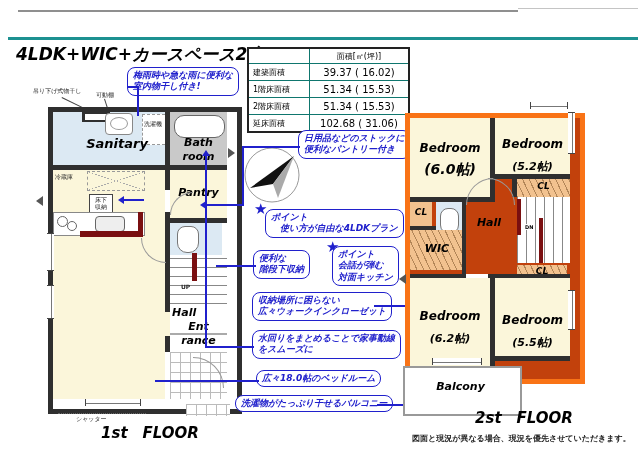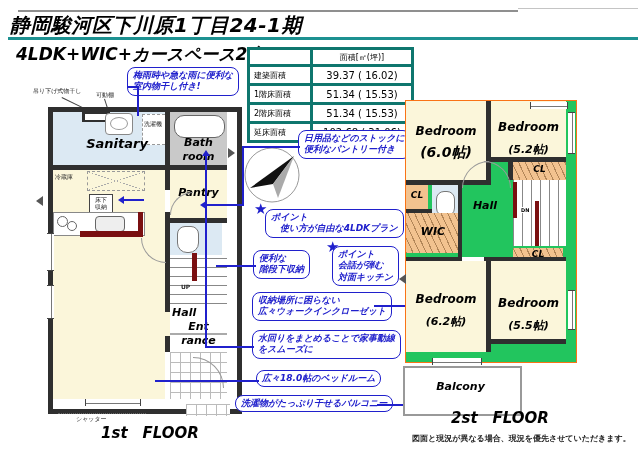--- a/index.html
+++ b/index.html
@@ -33,33 +33,32 @@
   .win-v{position:absolute;width:7px;background:#fff;border-top:1px solid #444;border-bottom:1px solid #444;}
   .win-v:after{content:"";position:absolute;left:50%;top:0;bottom:0;width:1px;background:#777;}
   .win-h{position:absolute;height:7px;background:#fff;border-left:1px solid #444;border-right:1px solid #444;}
   .win-h:after{content:"";position:absolute;top:50%;left:0;right:0;height:1px;background:#777;}
   .tri-l{position:absolute;width:0;height:0;border-top:5px solid transparent;border-bottom:5px solid transparent;border-right:7px solid #555;}
   .tri-r{position:absolute;width:0;height:0;border-top:5px solid transparent;border-bottom:5px solid transparent;border-left:7px solid #555;}
   .arc-tl{position:absolute;border-top:1px solid #999;border-left:1px solid #999;border-top-left-radius:100%;}
   .arc-tr{position:absolute;border-top:1px solid #999;border-right:1px solid #999;border-top-right-radius:100%;}
   .arc-bl{position:absolute;border-bottom:1px solid #999;border-left:1px solid #999;border-bottom-left-radius:100%;}
   table.area{border-collapse:collapse;border:2px solid #222;background:#fff;}
-  table.area td{border:3px solid #0f766e;}
+  table.area td{border:1px solid #0f766e;}
   td.alabel{width:56px;height:14px;font-size:8px;padding:0 0 0 4px;}
   td.avalue{width:96px;height:14px;font-size:10px;text-align:center;}
   td.ahead{height:12px;font-size:8px;text-align:center;}
 </style>
 </head>
 <body>
 
 <div id="page">
 
   <div class="abs" style="left:18px;top:10px;width:500px;height:2px;background:#8f8f8f;"></div>
   <div class="abs" style="left:518px;top:8px;width:120px;height:1px;background:#c4c4c4;"></div>
-  <div class="abs bi" style="left:10px;top:12px;font-size:20px;letter-spacing:.5px;">静岡駿河区下川原1丁目24-1期</div>
   <div class="abs" style="left:8px;top:37px;width:630px;height:3px;background:#1d9191;"></div>
   <div class="abs bi" style="left:16px;top:43px;font-size:17px;">4LDK+WIC+カースペース2台</div>
 
   <table class="area abs" style="left:247px;top:47px;">
     <tbody>
         <tr>
       <td class="ahead"></td>
       <td class="ahead">面積[㎡(坪)]</td>
     </tr>
     <tr>
@@ -195,21 +194,21 @@
   <div class="cline" style="left:205px;top:346px;width:49px;height:2px;"></div>
   <div class="cline" style="left:205px;top:156px;width:2px;height:192px;"></div>
   <div class="arr-u" style="left:202px;top:150px;"></div>
   <div class="cline" style="left:374px;top:305px;width:44px;height:2px;"></div>
   <div class="cline" style="left:416px;top:264px;width:2px;height:43px;"></div>
   <div class="cline" style="left:155px;top:380px;width:104px;height:2px;"></div>
   <div class="cline" style="left:377px;top:404px;width:28px;height:2px;"></div>
   <div class="cline" style="left:404px;top:395px;width:2px;height:11px;"></div>
   <div class="cline" style="left:404px;top:394px;width:20px;height:2px;"></div>
 
-  <div class="abs" style="left:405px;top:100px;width:170px;height:261px;border:1px solid #f97316;background:#22c55e;">
+  <div class="abs" style="left:405px;top:113px;width:170px;height:261px;border:5px solid #f97316;background:#c2410c;">
 
     <div class="abs cream" style="left:0;top:0;width:80px;height:79px;"></div>
     <div class="abs ctr" style="left:0;top:18px;width:80px;line-height:1.4;">
       <span class="bi" style="font-size:12px;">Bedroom</span><br>
       <span class="bi" style="font-size:14px;">(6.0帖)</span>
     </div>
     <div class="abs wall" style="left:80px;top:0;width:5px;height:79px;"></div>
 
     <div class="abs cream" style="left:85px;top:0;width:75px;height:56px;"></div>
     <div class="abs ctr" style="left:85px;top:14px;width:75px;line-height:1.4;">
@@ -262,16 +261,16 @@
     <div class="abs wall" style="left:85px;top:238px;width:75px;height:5px;"></div>
   </div>
 
   <div class="win-v" style="left:568px;top:112px;height:40px;"></div>
   <div class="win-v" style="left:568px;top:290px;height:38px;"></div>
   <div class="win-h" style="left:530px;top:102px;width:36px;"></div>
   <div class="win-h" style="left:432px;top:358px;width:48px;"></div>
   <div class="tri-l" style="left:399px;top:274px;"></div>
   <div class="abs" style="left:403px;top:366px;width:115px;height:46px;border:2px solid #999;background:#fff;"></div>
   <div class="abs bi ctr" style="left:403px;top:380px;width:115px;font-size:11px;">Balcony</div>
-  <div class="abs bi ctr" style="left:420px;top:409px;width:160px;font-size:15px;">2st　FLOOR</div>
+  <div class="abs bi ctr" style="left:444px;top:409px;width:160px;font-size:15px;">2st　FLOOR</div>
   <div class="abs" style="left:412px;top:433px;width:226px;font-size:8px;font-weight:bold;color:#222;">図面と現況が異なる場合、現況を優先させていただきます。</div>
 
 </div>
 
 </body></html>

